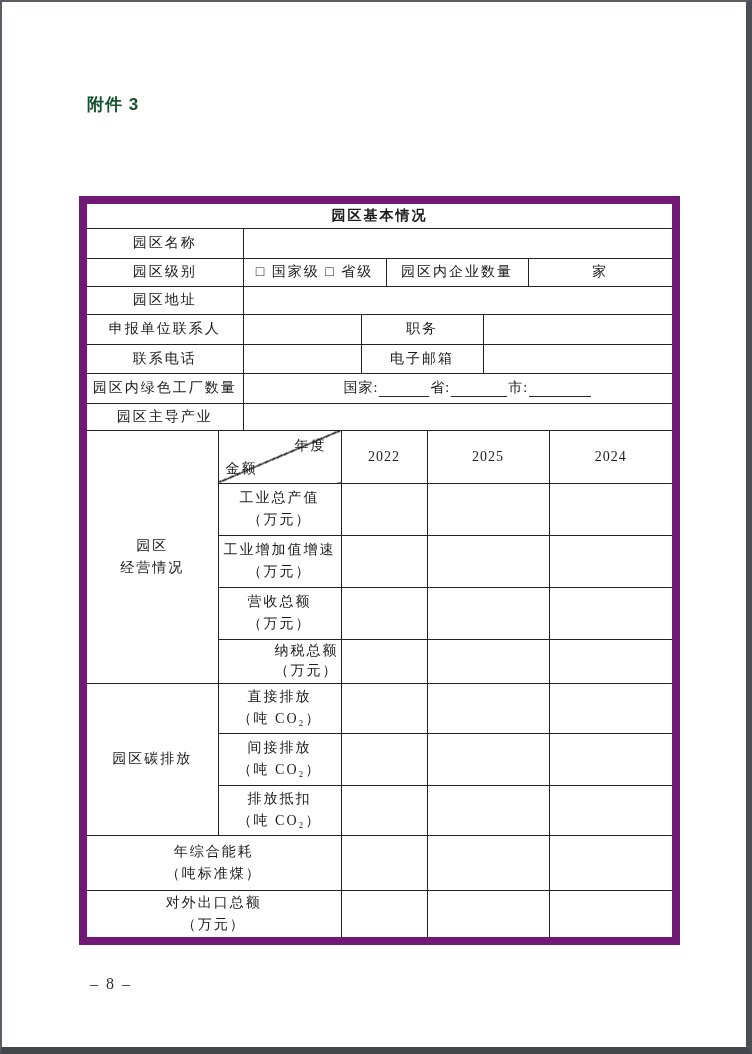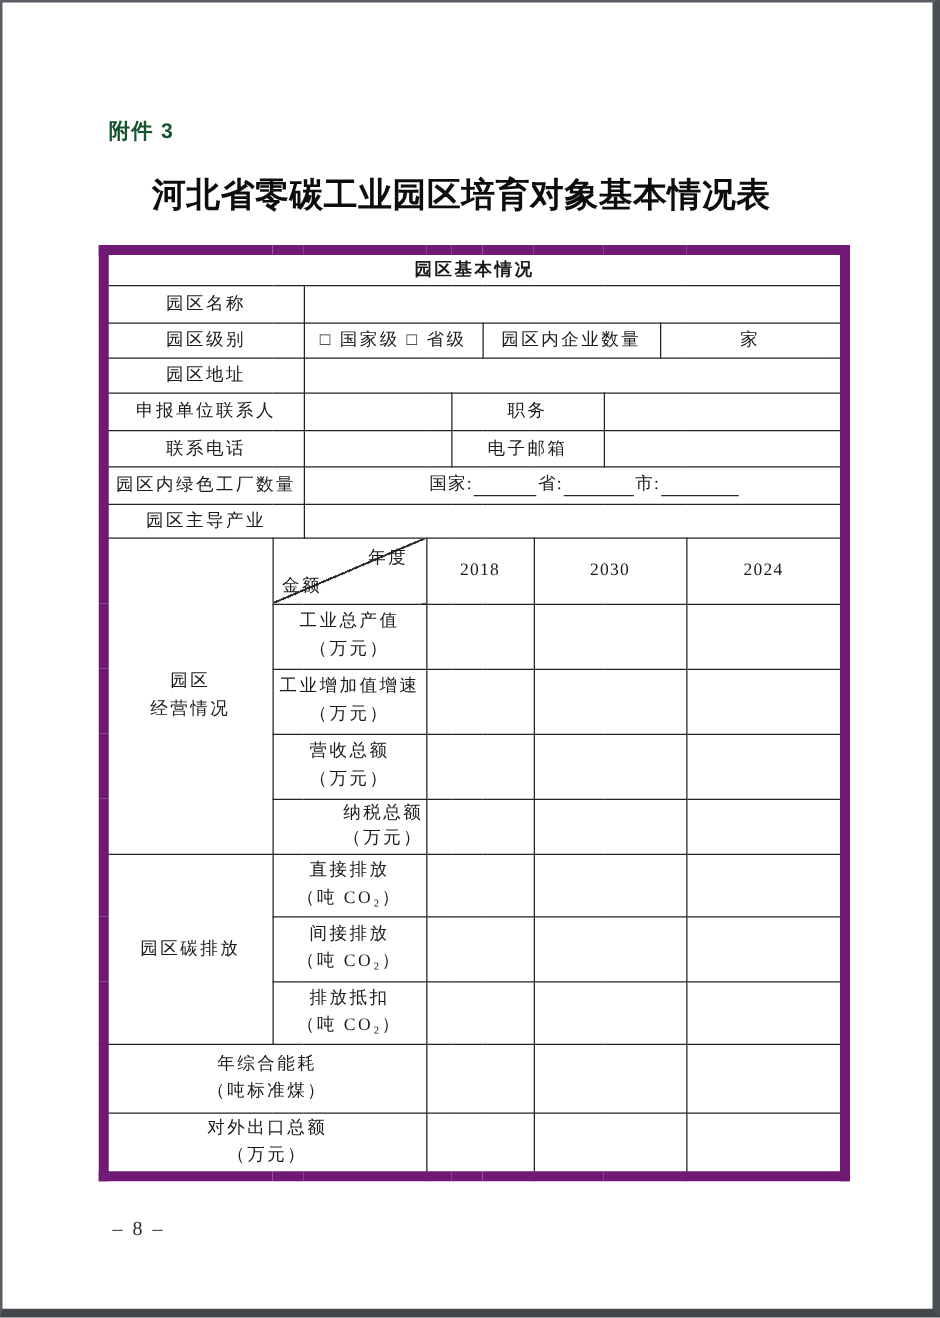--- a/index.html
+++ b/index.html
@@ -71,21 +71,20 @@
     font-size: 16px; color: #2f2f2f; letter-spacing: 2px;
   }
 </style>
 </head>
 <body>
 
 <div class="page">
 
   <div class="attachment">附件 3</div>
 
-  <div class="doc-title">河北省零碳工业园区培育对象基本情况表</div>
 
   <table class="form">
     <colgroup>
       <col style="width:135px">
         <col style="width:25px">
         <col style="width:98px">
       <col style="width:20px">
         <col style="width:25px">
         <col style="width:41px">
       <col style="width:56px">
@@ -153,22 +152,22 @@
       <td rowspan="5">
         <div class="two-line">
           <div>园区</div>
           <div>经营情况</div>
         </div>
       </td>
       <td colspan="2" class="diag">
         <span class="diag-top">年度</span>
         <span class="diag-bottom">金额</span>
       </td>
-      <td colspan="3" class="year-num">2018</td>
-      <td colspan="3" class="year-num">2030</td>
+      <td colspan="3" class="year-num">2022</td>
+      <td colspan="3" class="year-num">2025</td>
       <td class="year-num">2024</td>
     </tr>
 
     <tr style="height:52px">
       <td colspan="2">
         <div class="two-line">
           <div>工业总产值</div>
           <div>（万元）</div>
         </div>
       </td>

